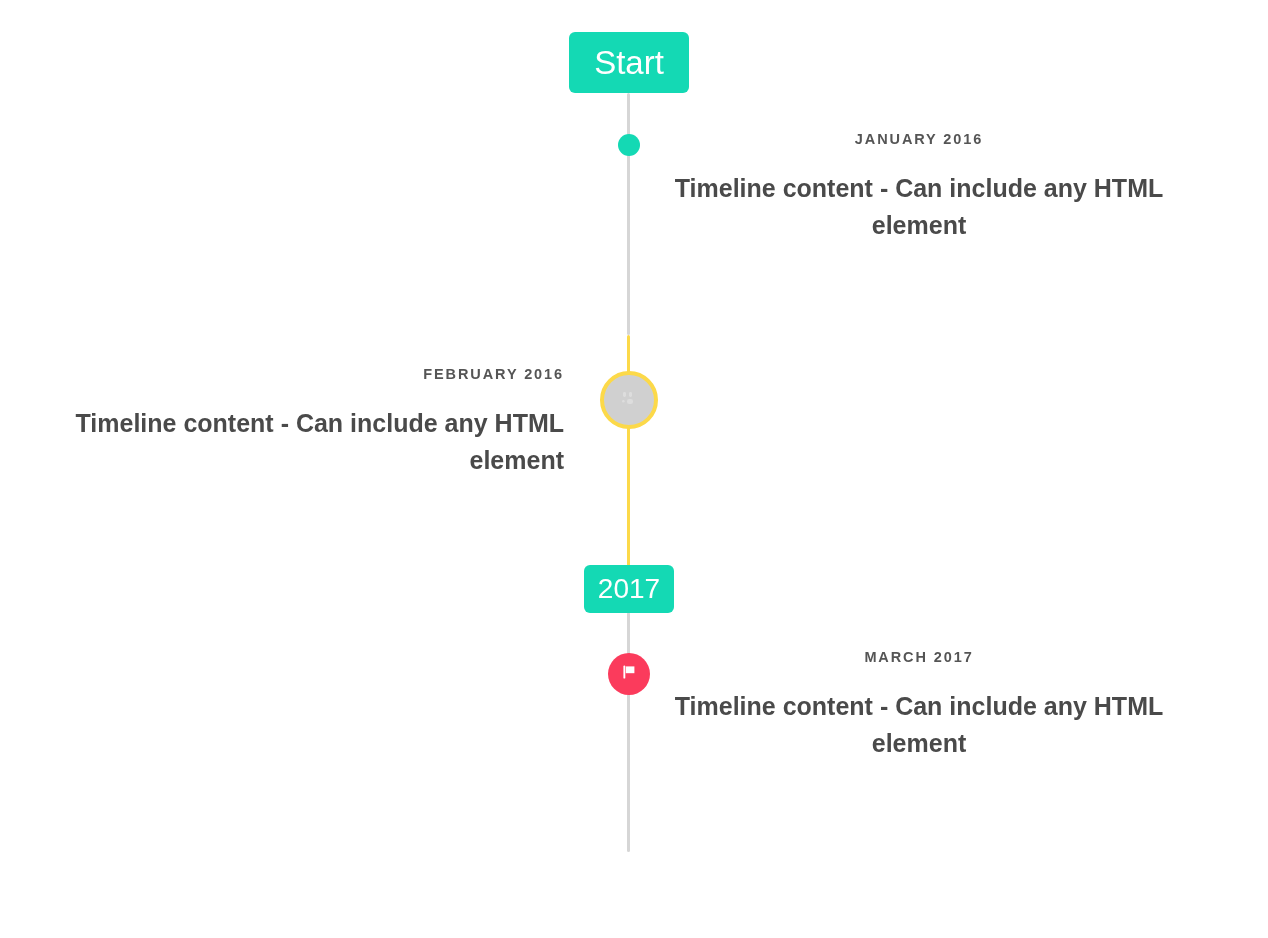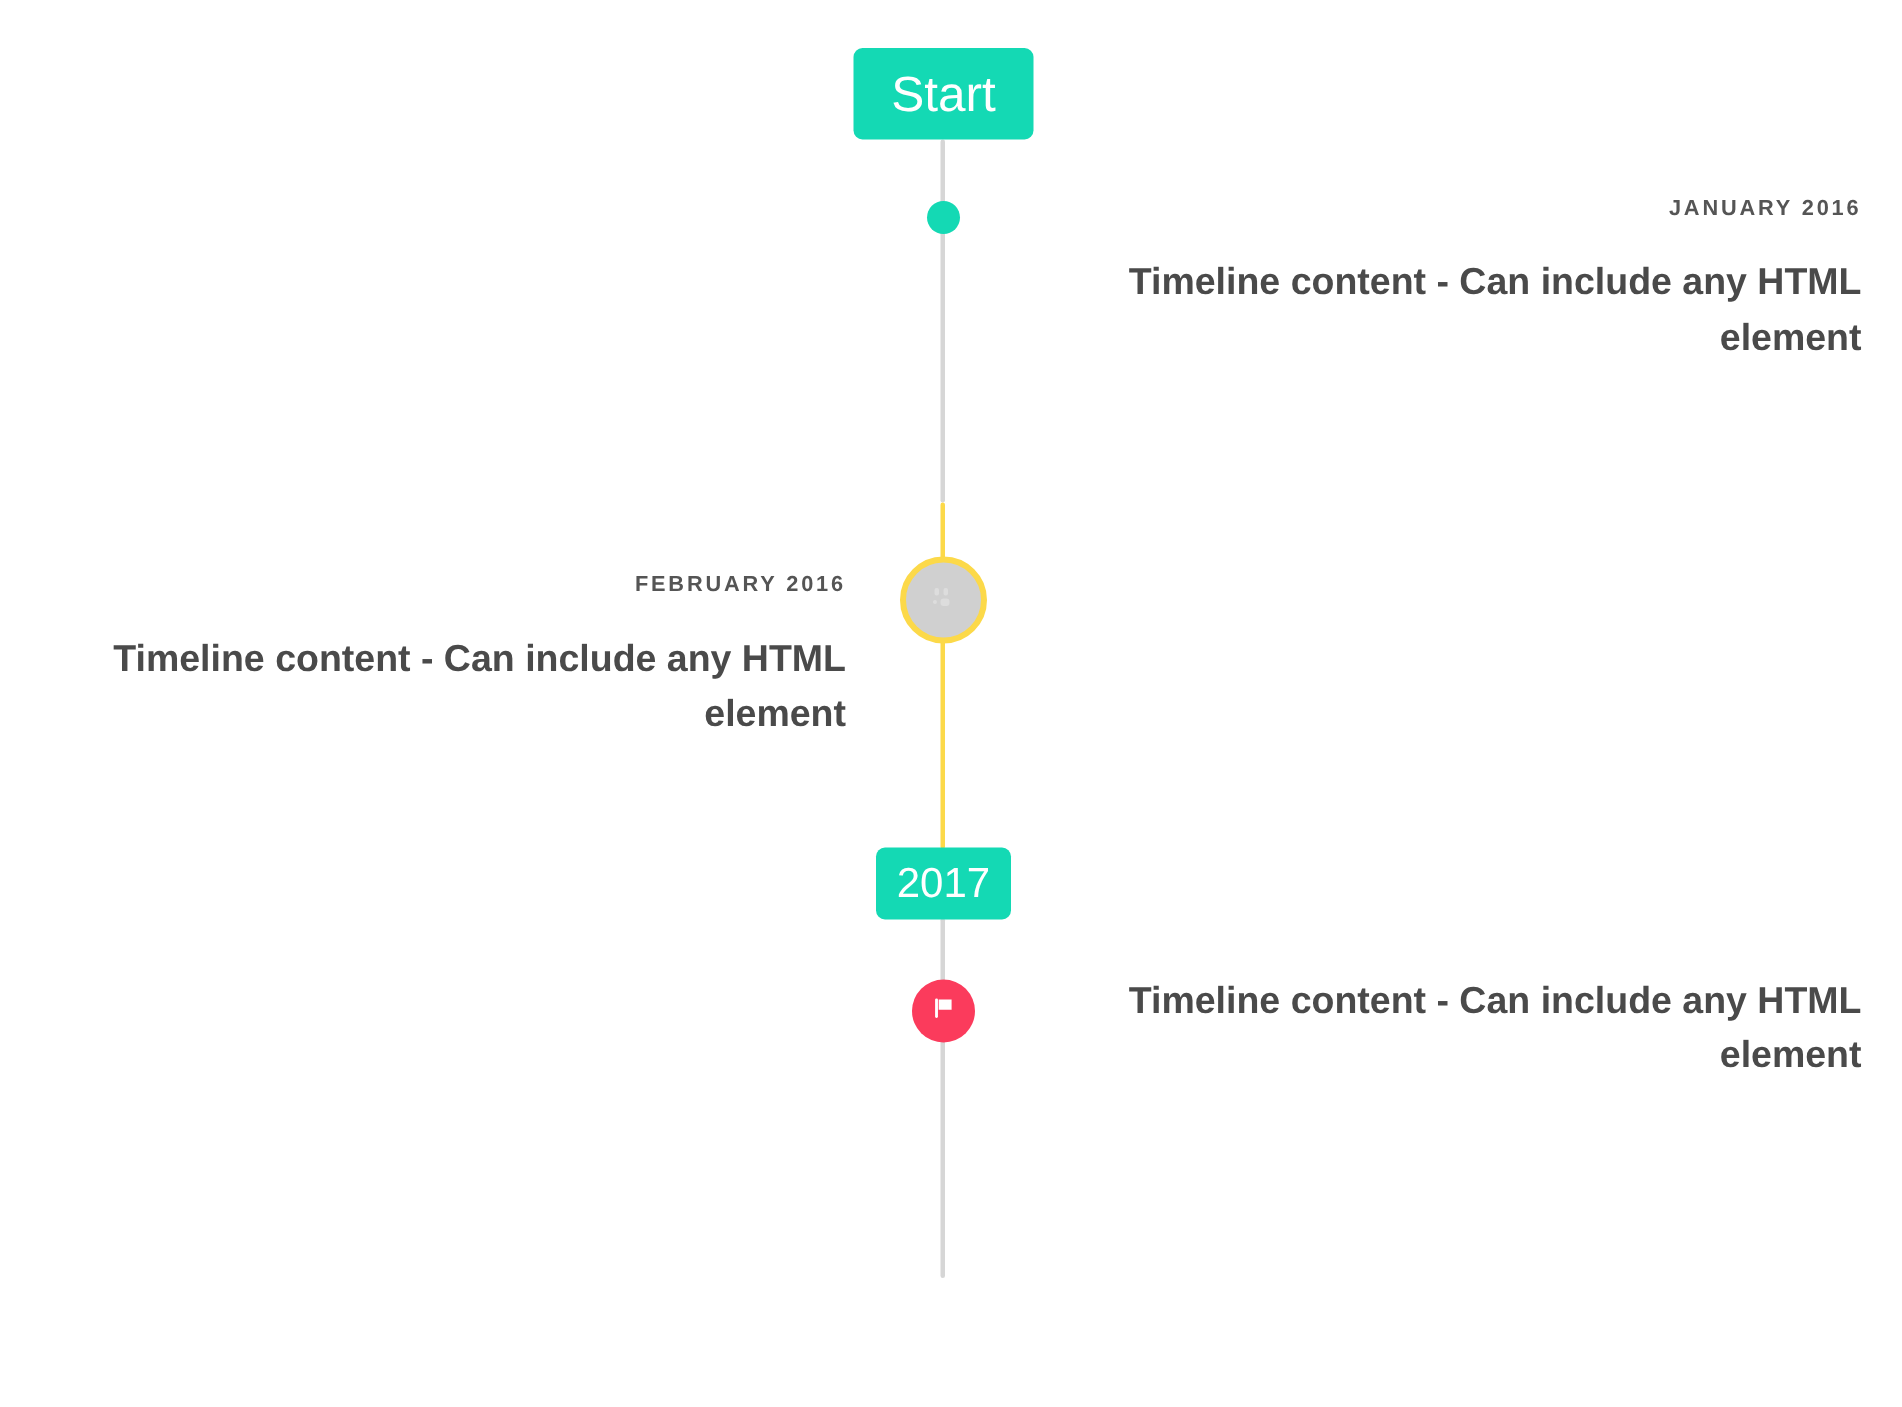--- a/index.html
+++ b/index.html
@@ -89,25 +89,25 @@
     left: 608px; top: 653px;
     width: 42px; height: 42px;
     background: #fb3b5c;
   }
 
   
   .entry {
     position: absolute;
     width: 522px;
   }
-  .entry-right { left: 719px; text-align: right; }
+  .entry-right { left: 658px; text-align: center; }
   .entry-left  { left: 42px;  text-align: right; }
 
   .entry-jan { top: 131px; }
-  .entry-feb { top: 366px; margin-top: 16px; }
+  .entry-feb { top: 366px; }
   .entry-mar { top: 649px; }
 
   .entry-date {
     font-size: 14.5px;
     font-weight: bold;
     letter-spacing: 1.9px;
     color: #555555;
     text-transform: uppercase;
     margin: 0 0 22px 0;
     line-height: 1.2;
@@ -160,17 +160,18 @@
 
   <div class="marker marker-flag">
     <span>
       <svg width="20" height="20" viewBox="0 0 20 20" aria-hidden="true">
         <rect x="4.4" y="3.6" width="1.9" height="13" rx="0.9" fill="#ffffff"></rect>
         <path d="M6.8 4.4 H15.4 V11.2 H6.8 Z" fill="#ffffff"></path>
       </svg>
     </span>
   </div>
   <div class="entry entry-right entry-mar">
+    <div class="entry-date">March 2017</div>
     <div class="entry-body">Timeline content - Can include any HTML element</div>
   </div>
 
 
 </div>
 
 </body></html>

